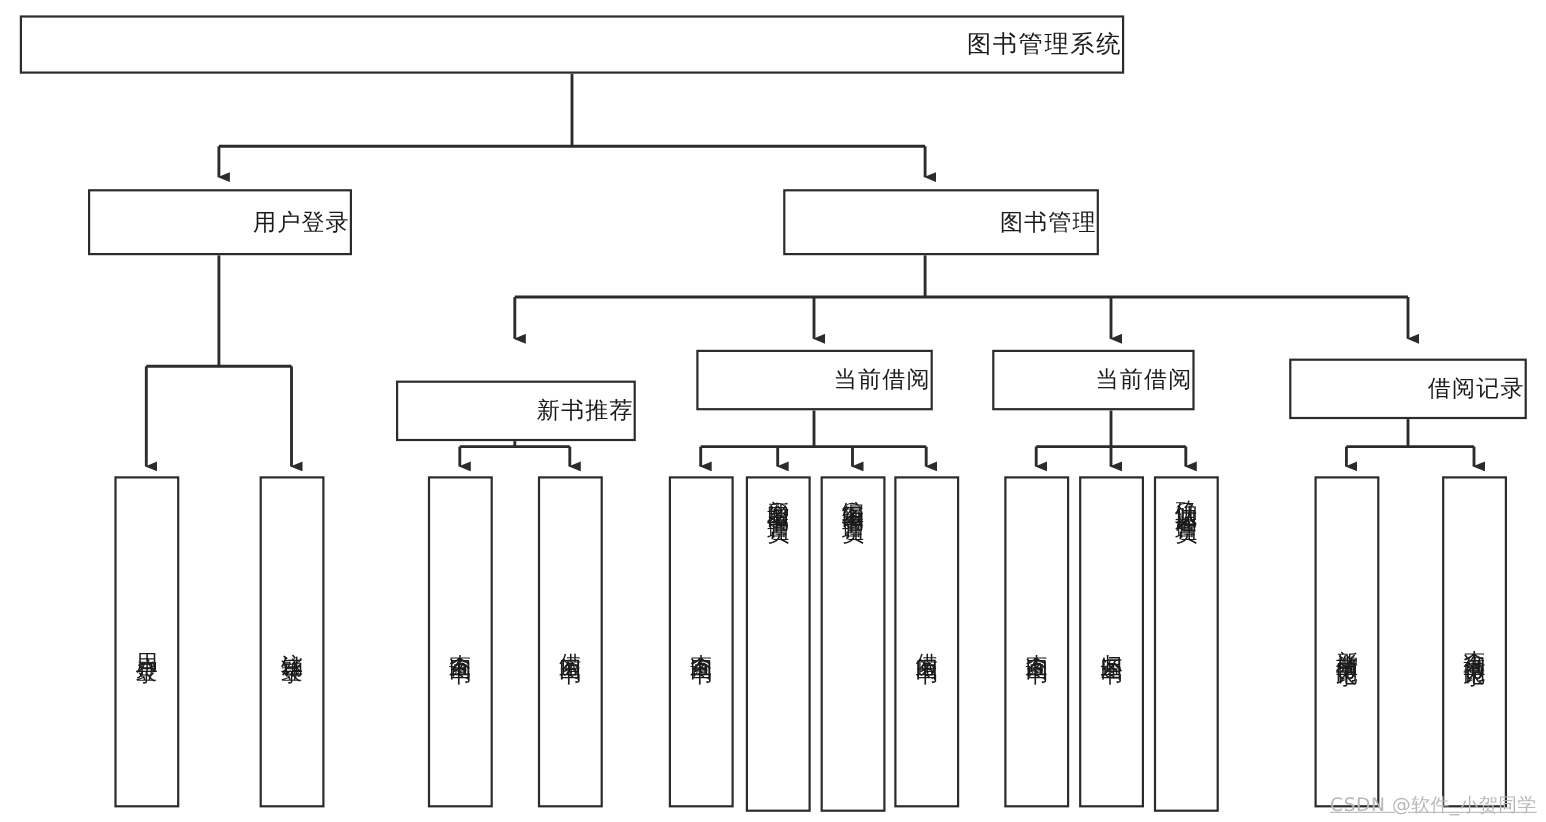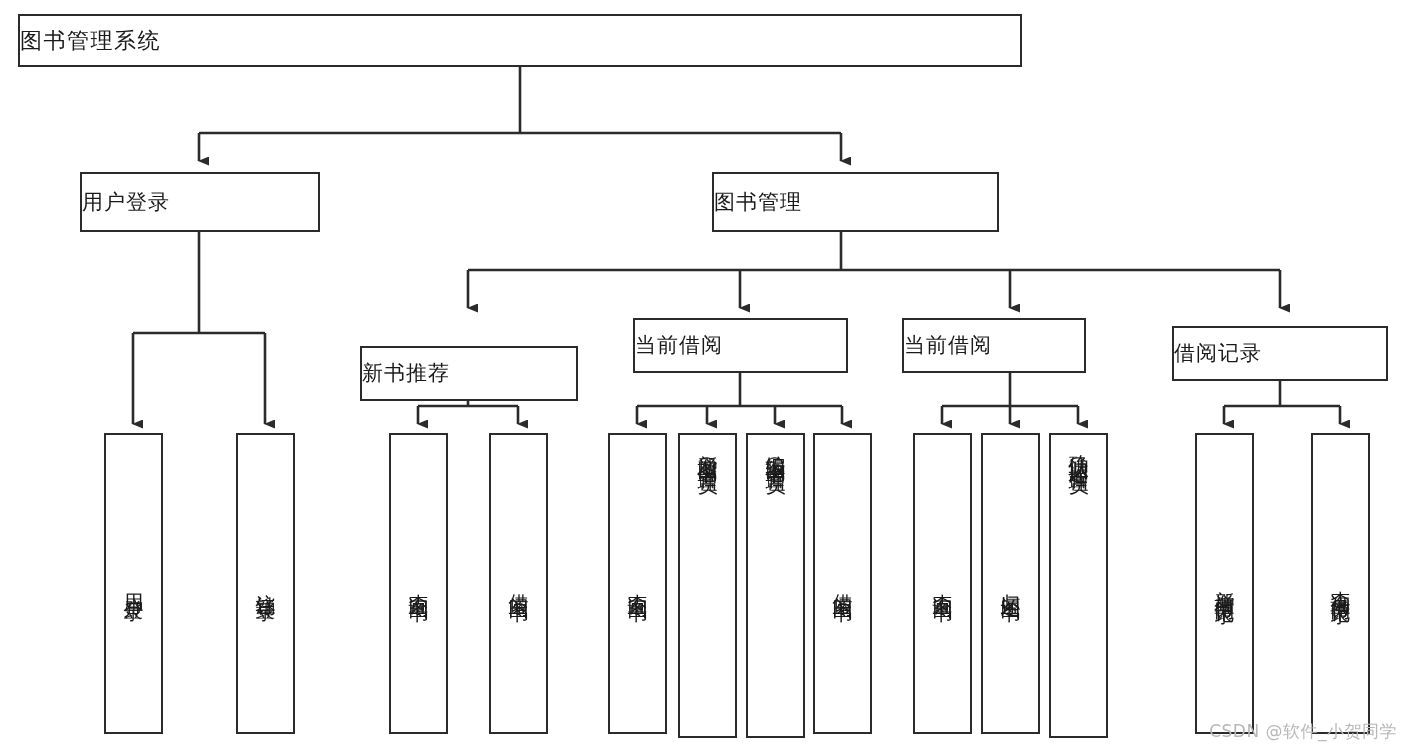--- a/index.html
+++ b/index.html
@@ -26,21 +26,21 @@
     height: 747px;
     pointer-events: none;
   }
   .node {
     position: absolute;
     box-sizing: border-box;
     border: 2.5px solid #2b2b2b;
     background: #ffffff;
     display: flex;
     align-items: center;
-    justify-content: flex-start;
+    justify-content: flex-end;
     color: #1a1a1a;
   }
   .node .label {
     display: block;
     text-align: center;
     line-height: 1.18;
     letter-spacing: 0.5px;
   }
   
   .node.horiz .label {
@@ -73,20 +73,21 @@
   }
   #watermark {
     position: absolute;
     right: 8px;
     bottom: 4px;
     font-size: 17px;
     color: #b8b8b8;
     letter-spacing: 0.5px;
     white-space: nowrap;
     font-family: "DejaVu Sans", "Liberation Sans", sans-serif;
+    text-decoration: underline;
   }
 </style>
 </head>
 <body>
 
 <div id="diagram-root">
 
   <svg id="edge-layer" viewBox="0 0 1405 747" width="1405" height="747">
     <defs>
       <marker id="arrowhead" markerWidth="9" markerHeight="11" refX="4.5" refY="10" orient="auto" markerUnits="userSpaceOnUse">

